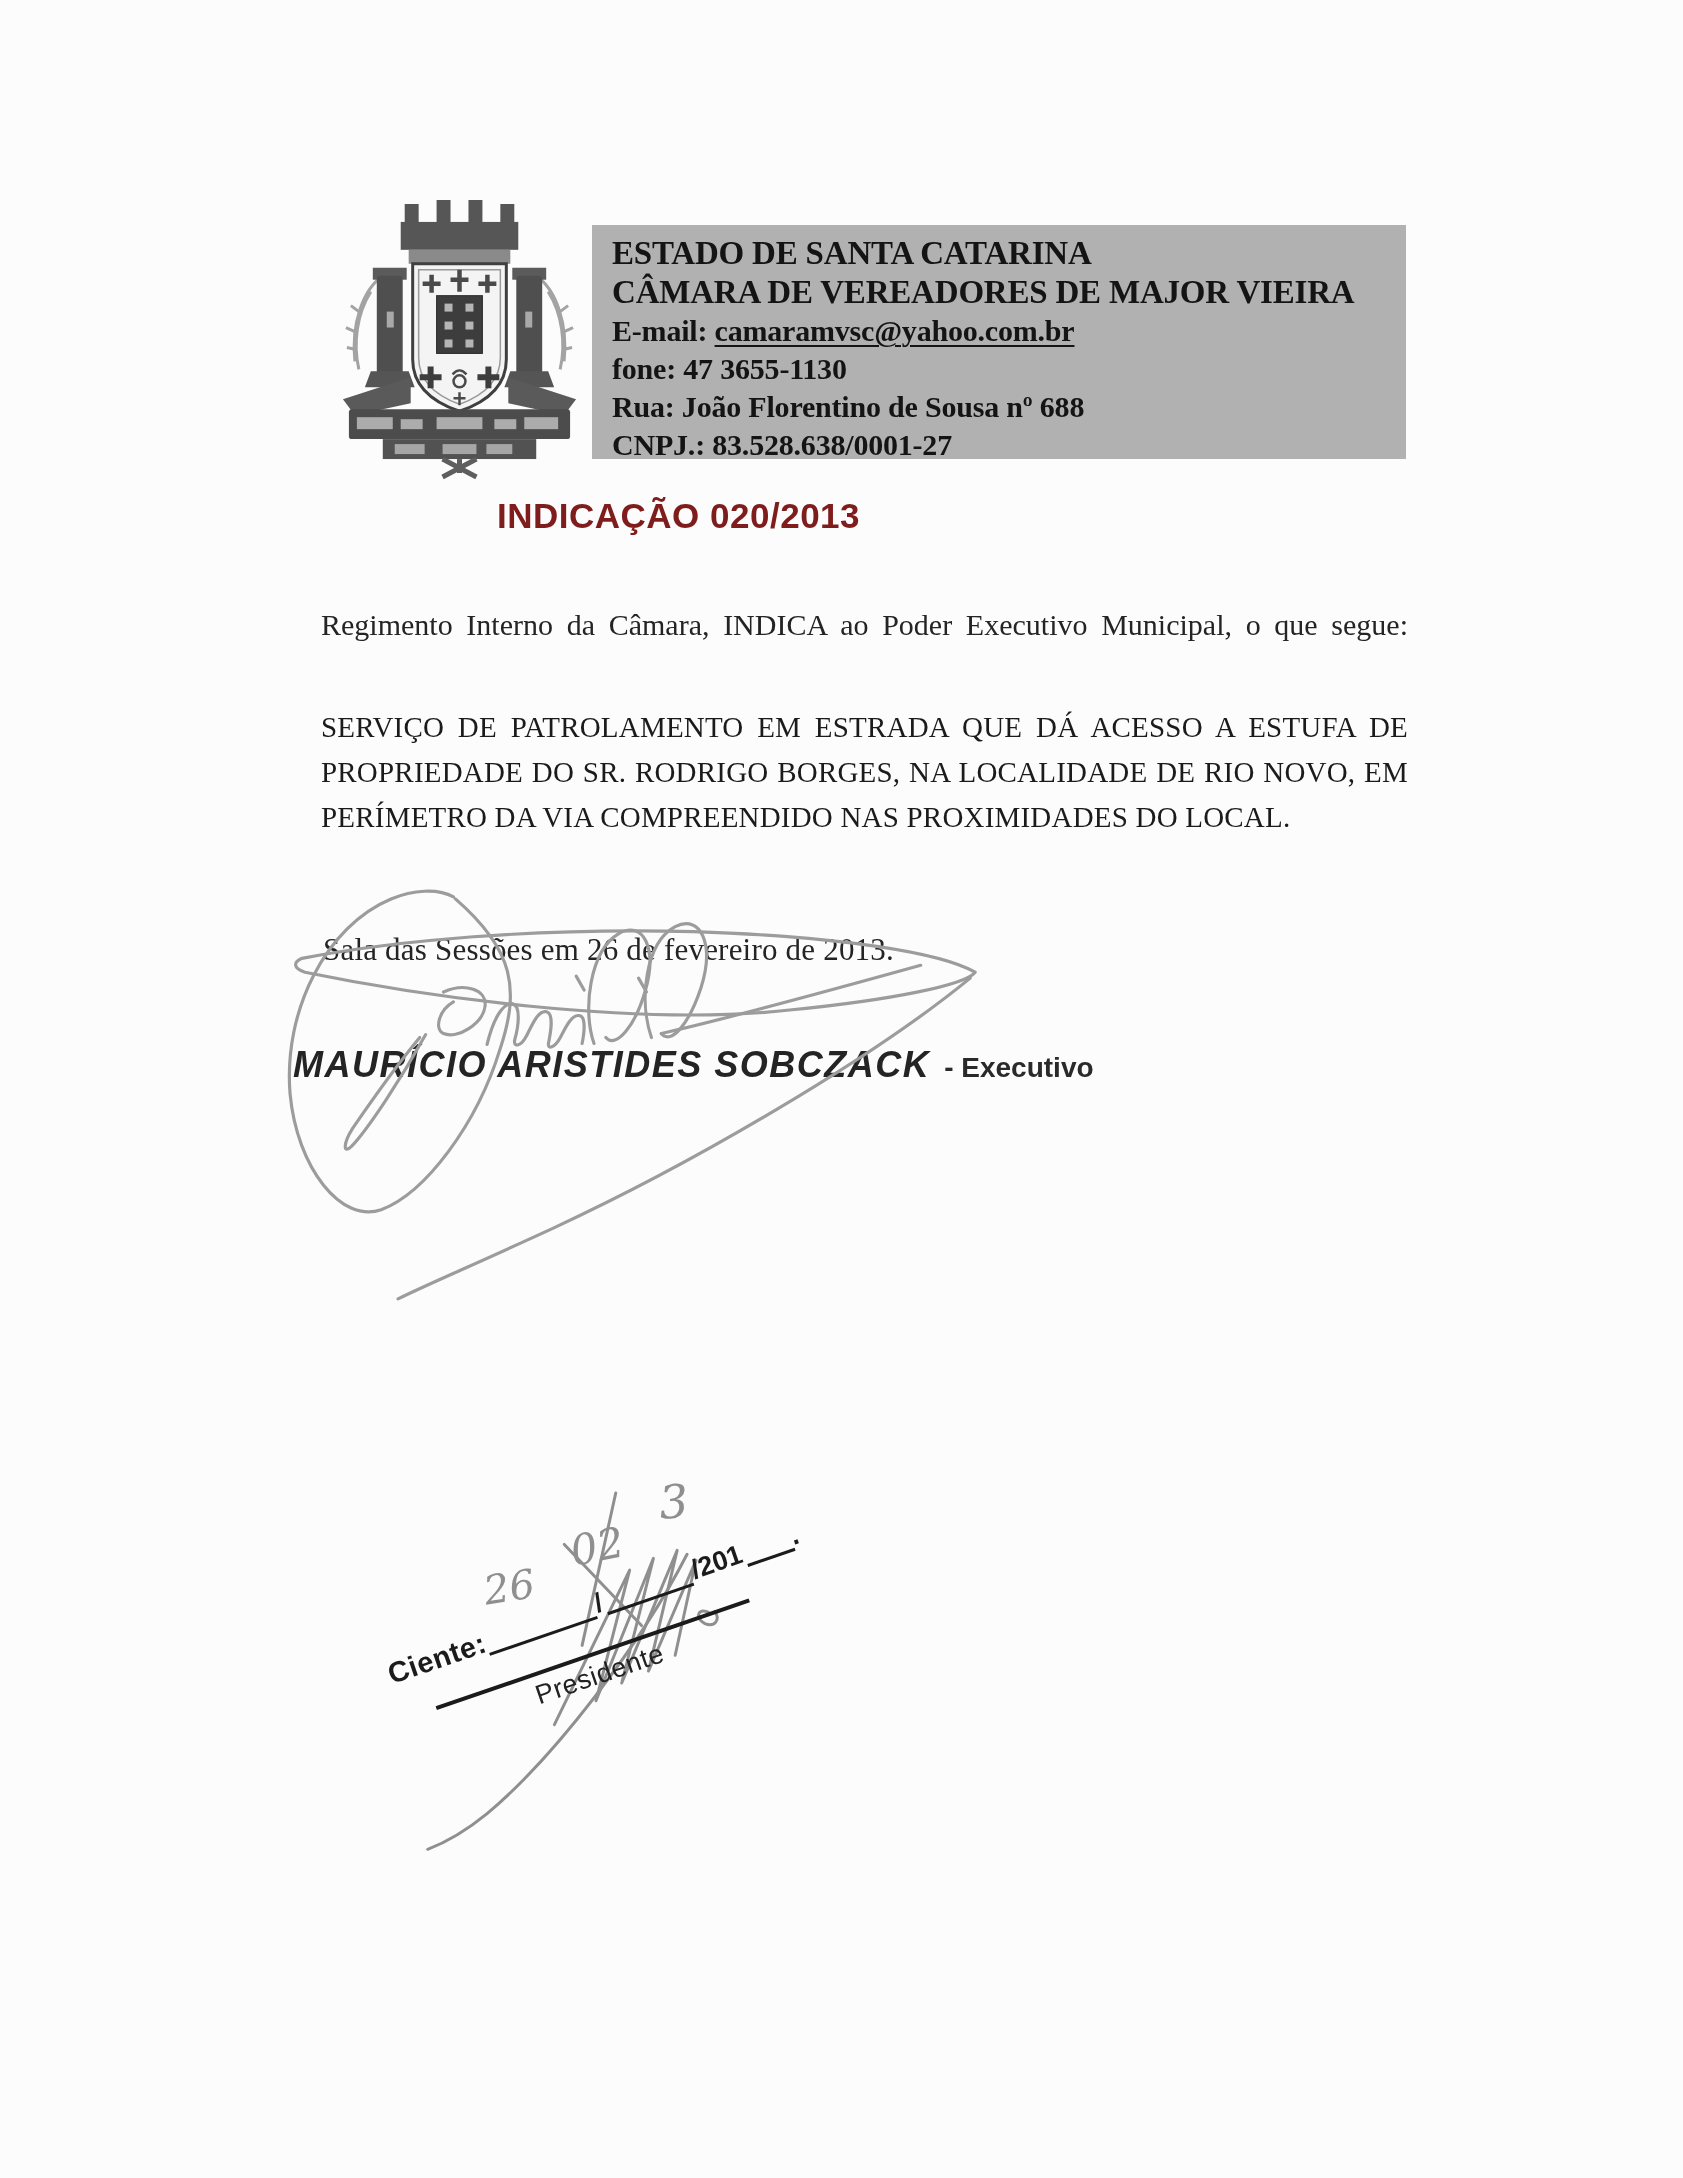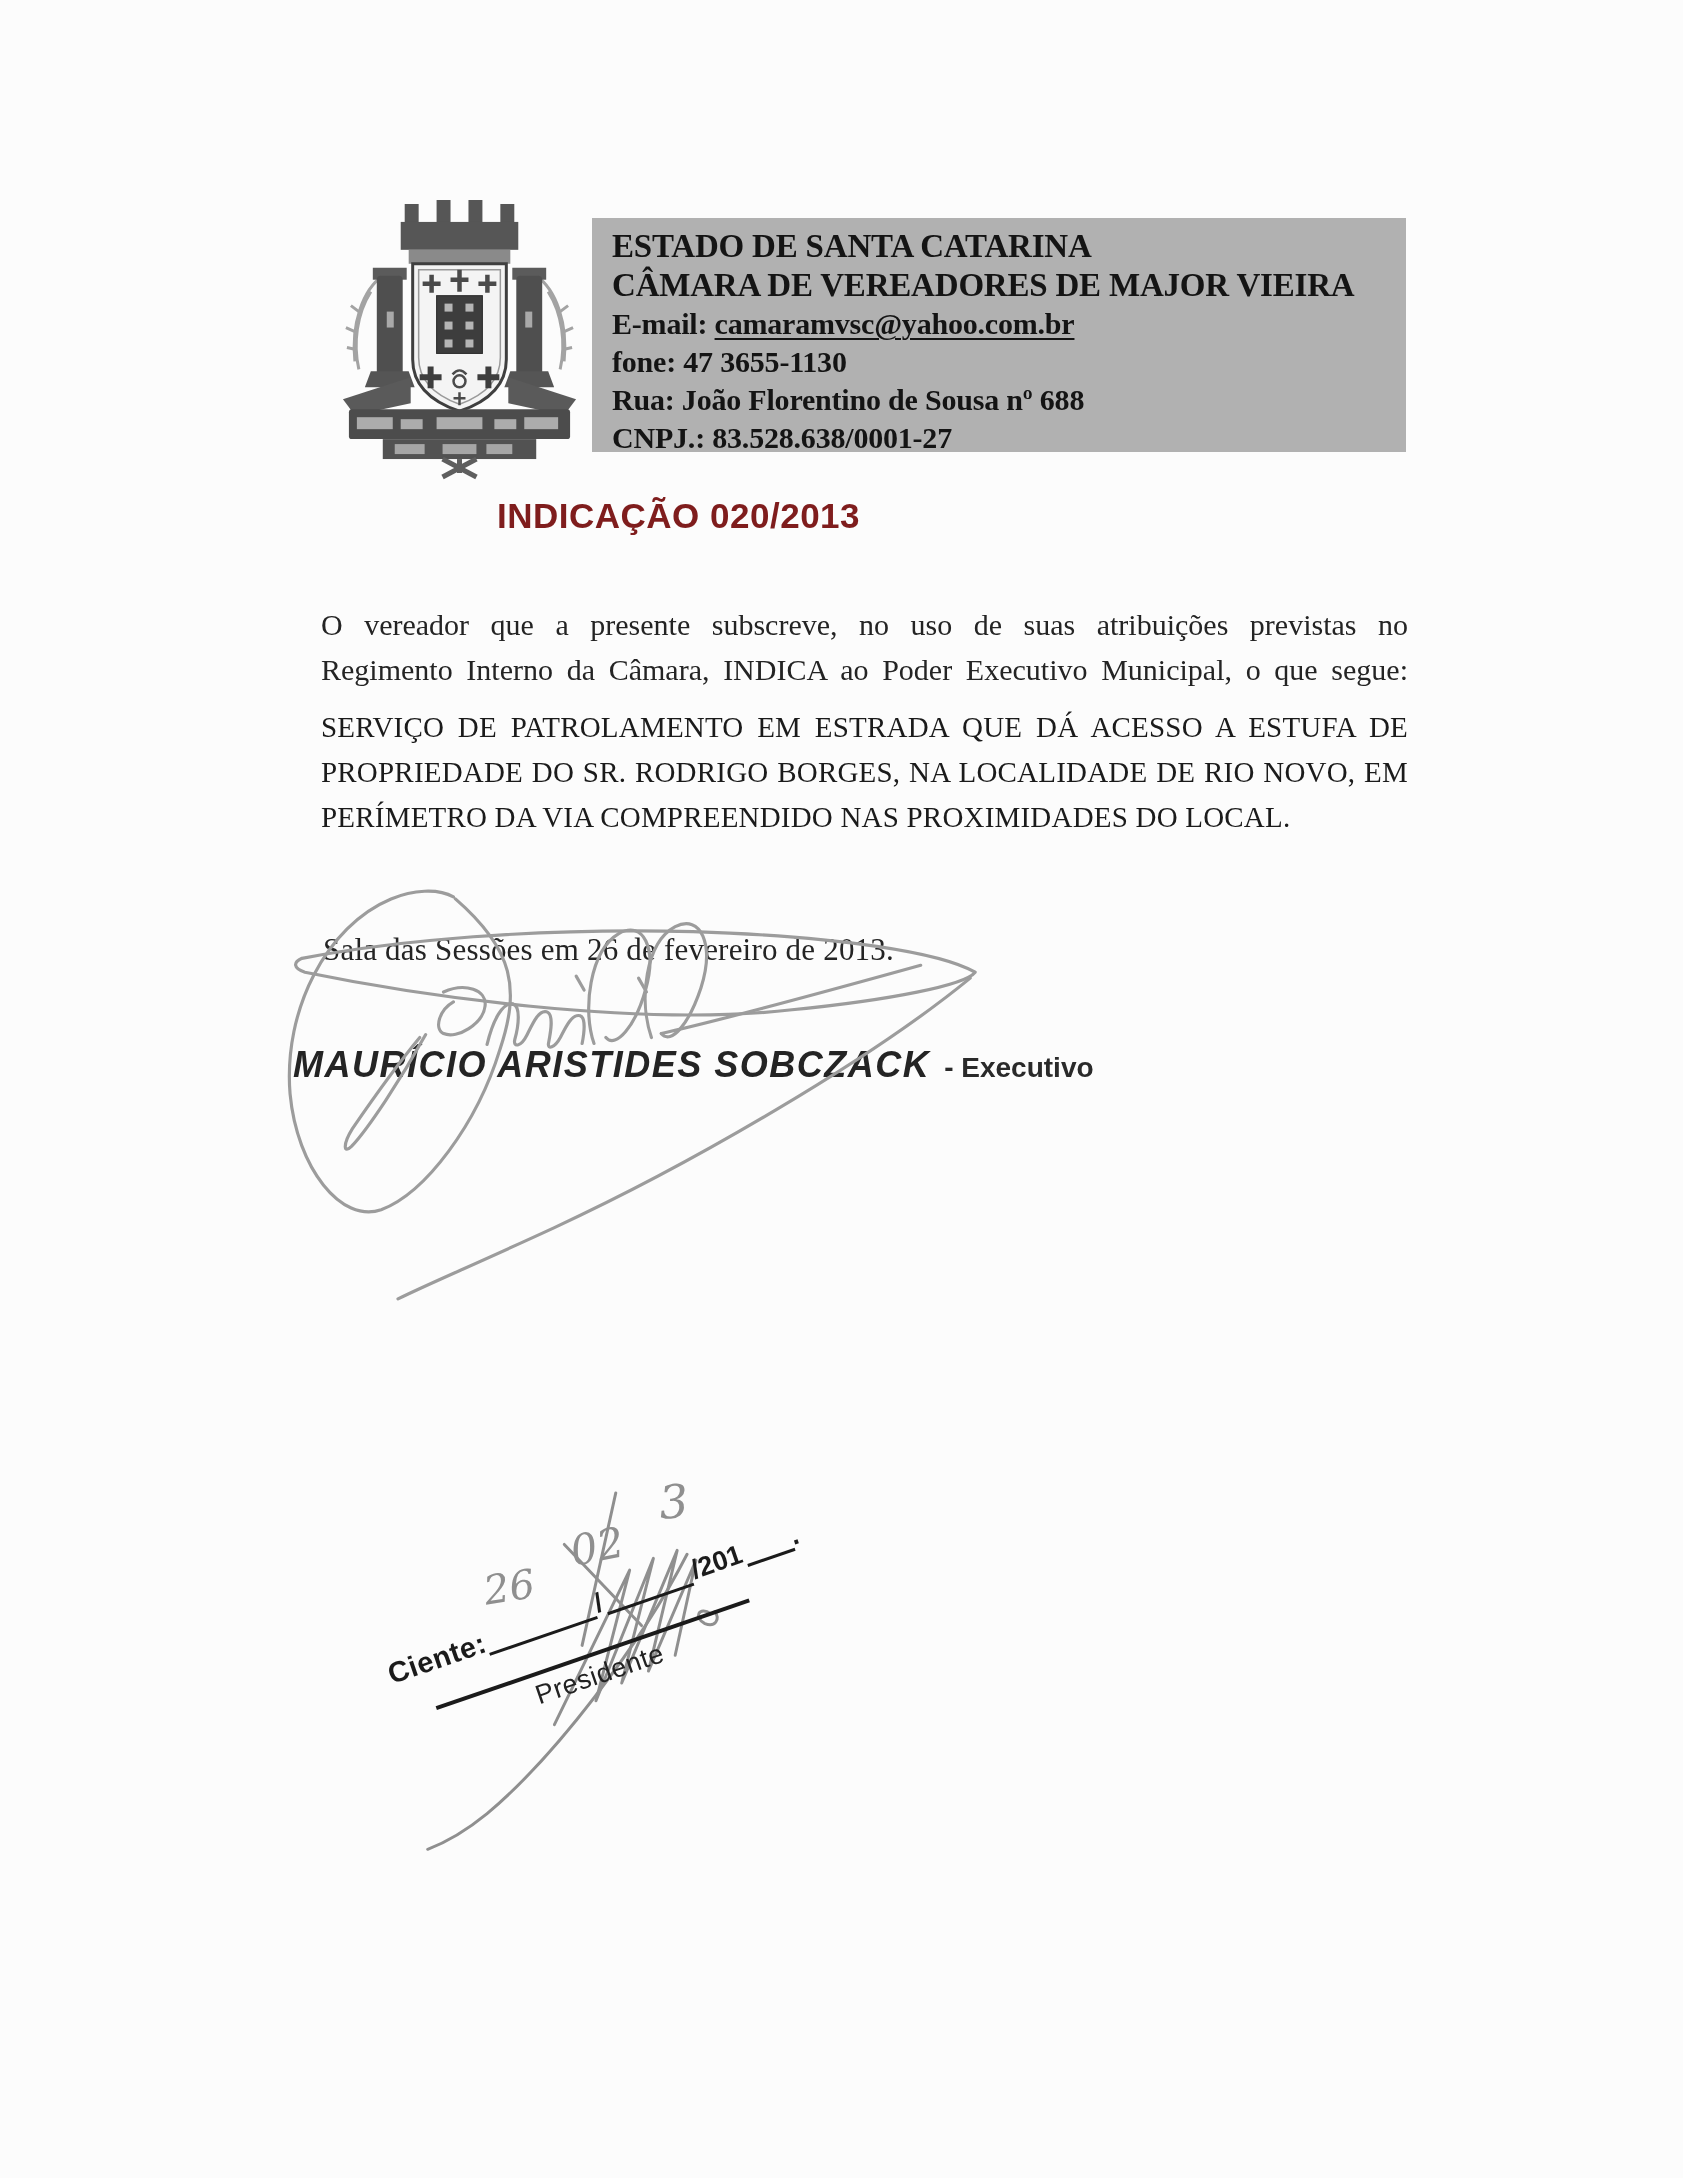--- a/index.html
+++ b/index.html
@@ -4,21 +4,21 @@
 <style>
   html,body{margin:0;padding:0;background:#e8e8e8;}
   .page{
     position:relative;width:1683px;height:2178px;
     background:#fcfcfc;overflow:hidden;
     font-family:"Liberation Serif", serif;color:#1d1d1d;
   }
   
   .crest{position:absolute;left:325px;top:192px;width:269px;height:289px;}
   .headbox{
-    position:absolute;left:592px;top:218px;width:814px;height:234px;
+    position:absolute;left:592px;top:225px;width:814px;height:234px;
     background:#b1b1b1;box-sizing:border-box;padding:9px 10px 0 20px;
     font-family:"Liberation Serif", serif;font-weight:bold;color:#141414;
   }
   .hb-line{font-size:30px;line-height:38px;white-space:nowrap;letter-spacing:-0.2px;}
   .hb-big{font-size:33px;line-height:39px;}
   .hb-email-value{text-decoration:underline;text-decoration-thickness:2px;text-underline-offset:4px;}
   
   .title{
     position:absolute;left:497px;top:496px;
     font-family:"Liberation Sans", sans-serif;font-weight:bold;
@@ -163,21 +163,20 @@
     <div class="hb-line hb-big">CÂMARA DE VEREADORES DE MAJOR VIEIRA</div>
     <div class="hb-line"><span>E-mail: </span><span class="hb-email-value">camaramvsc@yahoo.com.br</span></div>
     <div class="hb-line">fone: 47 3655-1130</div>
     <div class="hb-line">Rua: João Florentino de Sousa nº 688</div>
     <div class="hb-line">CNPJ.: 83.528.638/0001-27</div>
   </div>
 
   <div class="title">INDICAÇÃO 020/2013</div>
 
   <div class="para intro">
-    <div class="jline">O vereador que a presente subscreve, no uso de suas atribuições previstas no</div>
     <div class="jline">Regimento Interno da Câmara, INDICA ao Poder Executivo Municipal, o que segue:</div>
   </div>
 
   <div class="para request">
     <div class="jline">SERVIÇO DE PATROLAMENTO EM ESTRADA QUE DÁ ACESSO A ESTUFA DE</div>
     <div class="jline">PROPRIEDADE DO SR. RODRIGO BORGES, NA LOCALIDADE DE RIO NOVO, EM</div>
     <div class="lline">PERÍMETRO DA VIA COMPREENDIDO NAS PROXIMIDADES DO LOCAL.</div>
   </div>
 
   <div class="dateline">Sala das Sessões em 26 de fevereiro de 2013.</div>

